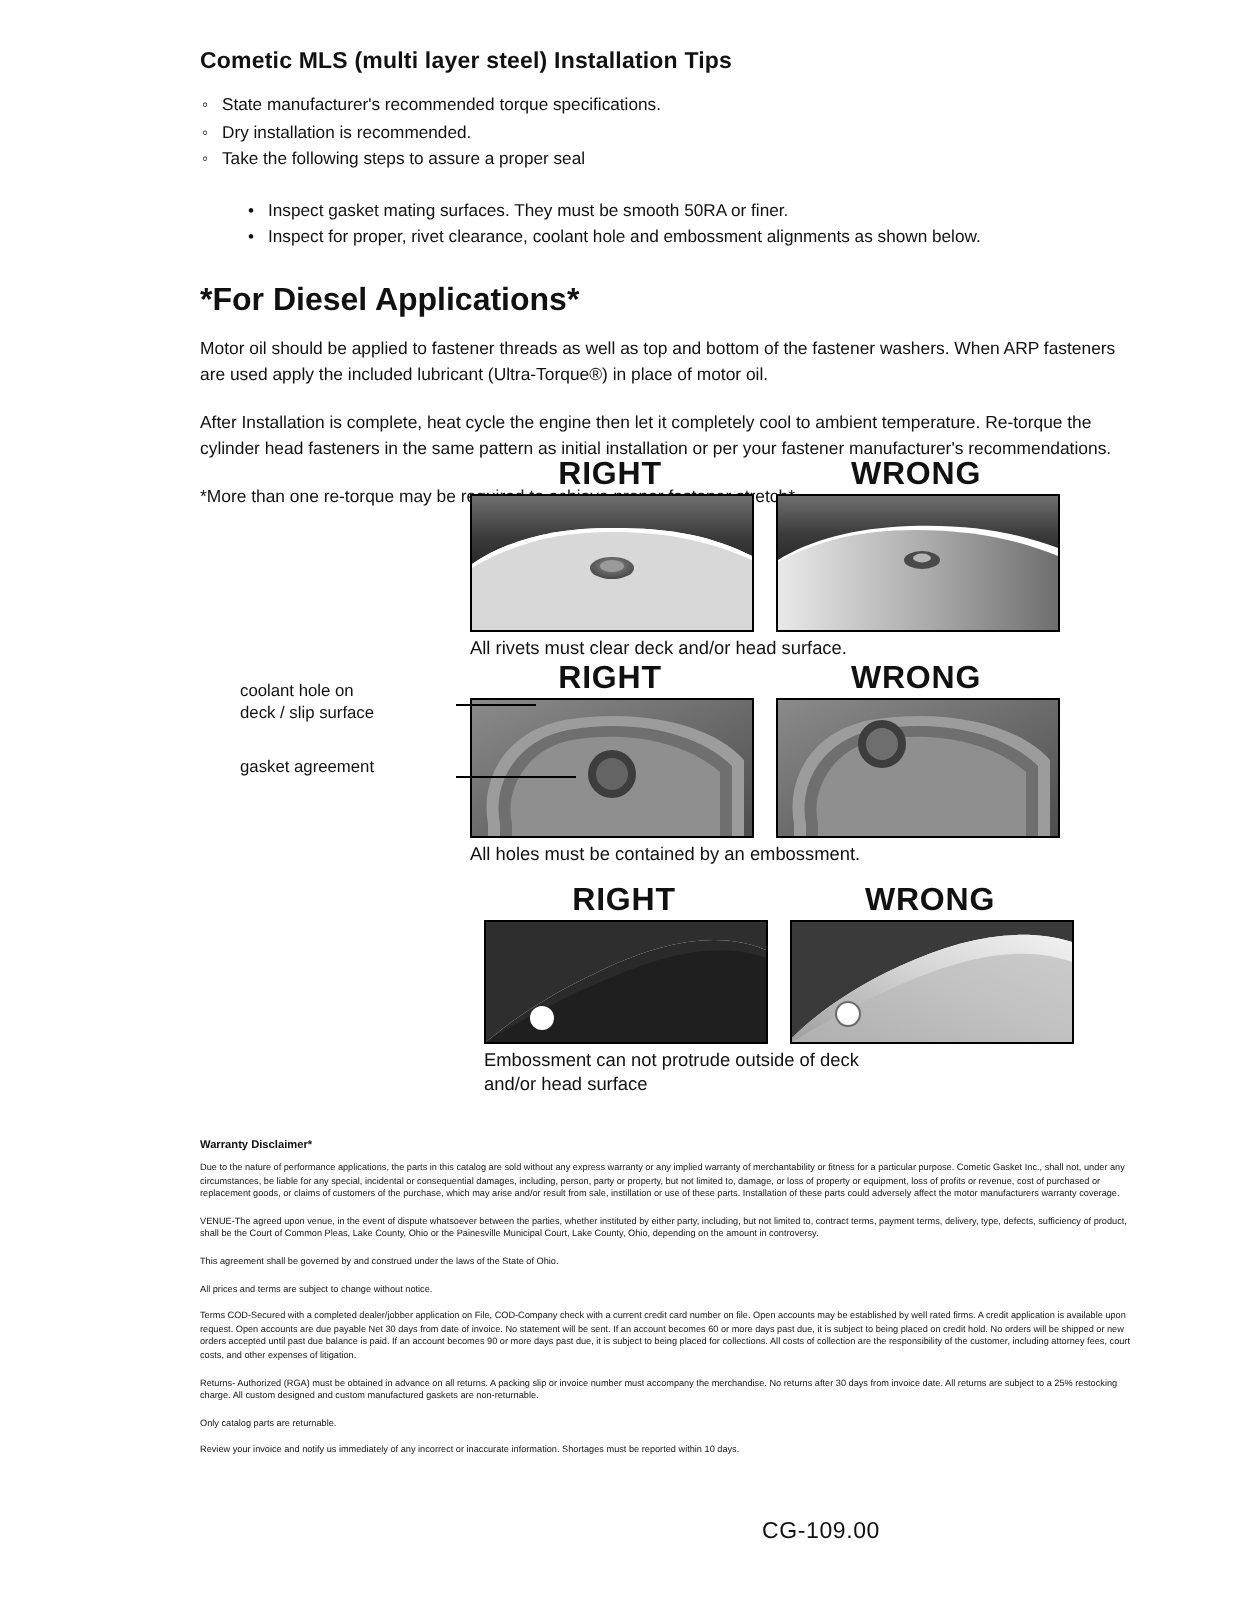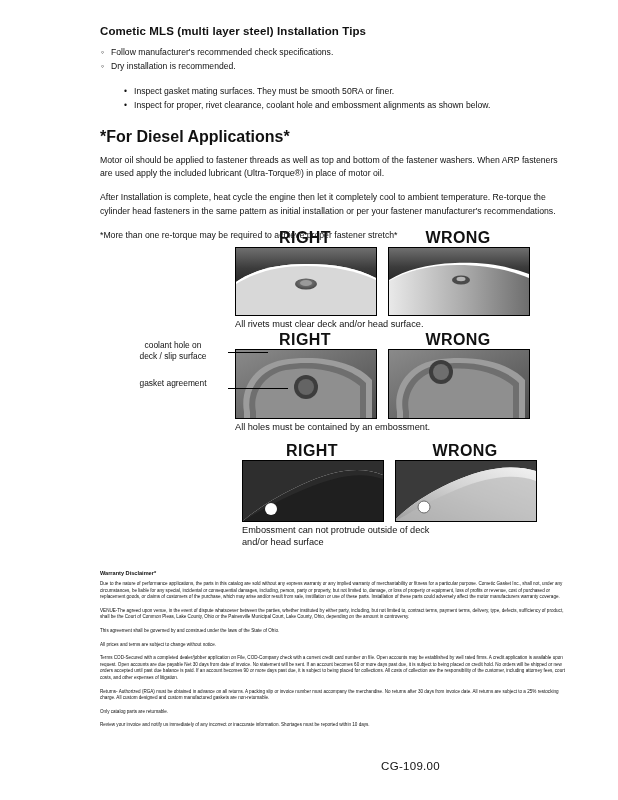--- a/index.html
+++ b/index.html
@@ -89,21 +89,21 @@
     overflow:hidden;
     position:relative;
   }
   .caption{
     font-size:9.2px;
     line-height:11.5px;
     margin-top:3px;
   }
   .callout{
     font-size:8.4px;
-    text-align:center;
+    text-align:left;
     line-height:11px;
   }
   .leader{
     position:absolute;
     background:#000;
     height:1px;
   }
   .warranty{
     position:absolute;
     left:100px;
@@ -132,22 +132,23 @@
 </style>
 </head>
 <body>
 
 <div class="page">
 
   <div class="content">
     <h1 class="title">Cometic MLS (multi layer steel) Installation Tips</h1>
 
     <ul class="bullets">
-      <li>Follow manufacturer's recommended check specifications.</li>
+      <li>State manufacturer's recommended torque specifications.</li>
       <li>Dry installation is recommended.</li>
+      <li>Take the following steps to assure a proper seal</li>
     </ul>
     <ul class="subbullets">
       <li>Inspect gasket mating surfaces.  They must be smooth 50RA or finer.</li>
       <li>Inspect for proper, rivet clearance, coolant hole and embossment alignments as shown below.</li>
     </ul>
 
     <h2 class="subhead">*For Diesel Applications*</h2>
     <p class="body">Motor oil should be applied to fastener threads as well as top and bottom of the fastener washers.  When ARP fasteners are used apply the included lubricant (Ultra-Torque®) in place of motor oil.</p>
     <p class="body">After Installation is complete, heat cycle the engine then let it completely cool to ambient temperature. Re-torque the cylinder head fasteners in the same pattern as initial installation or per your fastener manufacturer's recommendations.</p>
     <p class="body last">*More than one re-torque may be required to achieve proper fastener stretch*</p>

